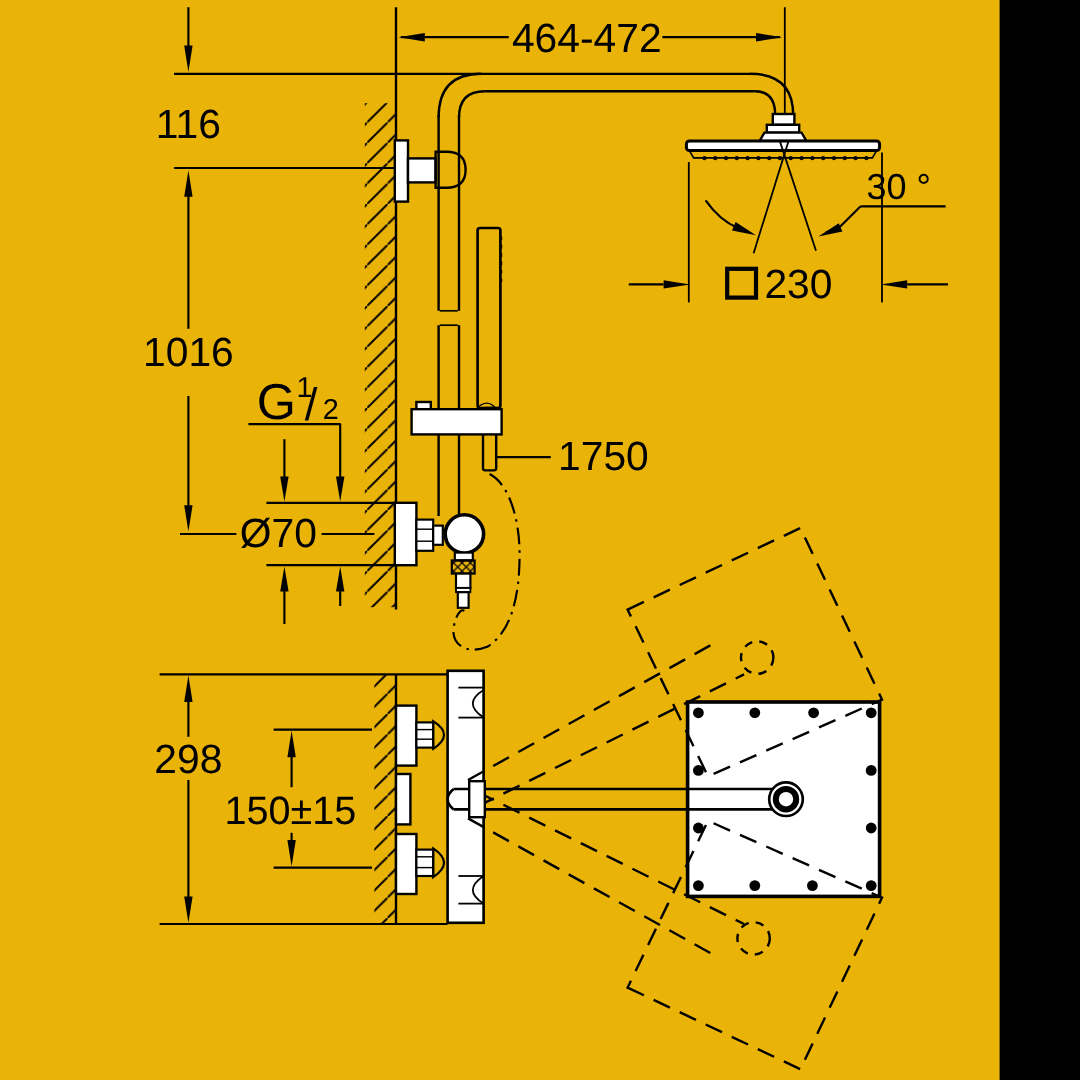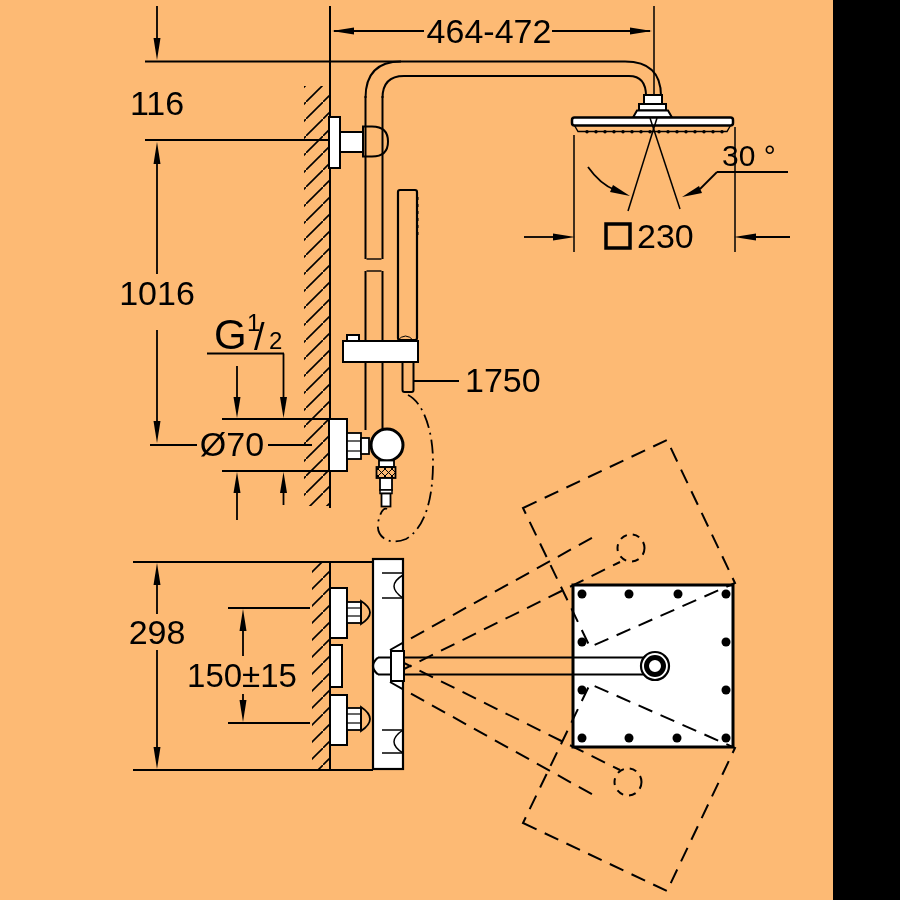--- a/index.html
+++ b/index.html
@@ -1,16 +1,16 @@
 <!DOCTYPE html>
 <html><head>
 <meta charset="utf-8">
 <style>
   html,body{margin:0;padding:0;background:#ffffff;}
-  #stage{position:relative;width:900px;height:900px;background:#fdba74;overflow:hidden;}
+  #stage{position:relative;width:900px;height:900px;background:#eab308;overflow:hidden;}
   svg{display:block;}
   text{font-family:"Liberation Sans","DejaVu Sans",sans-serif;fill:#000;}
   .dim{font-size:34px;}
   .dim-mid{text-anchor:middle;}
   .ang{font-size:30px;}
   .gmain{font-size:42px;}
   .gsup{font-size:24px;}
   .gslash{font-size:38px;}
   line,path,rect.o,polygon.o,circle.o{stroke:#000;fill:none;}
 </style>

